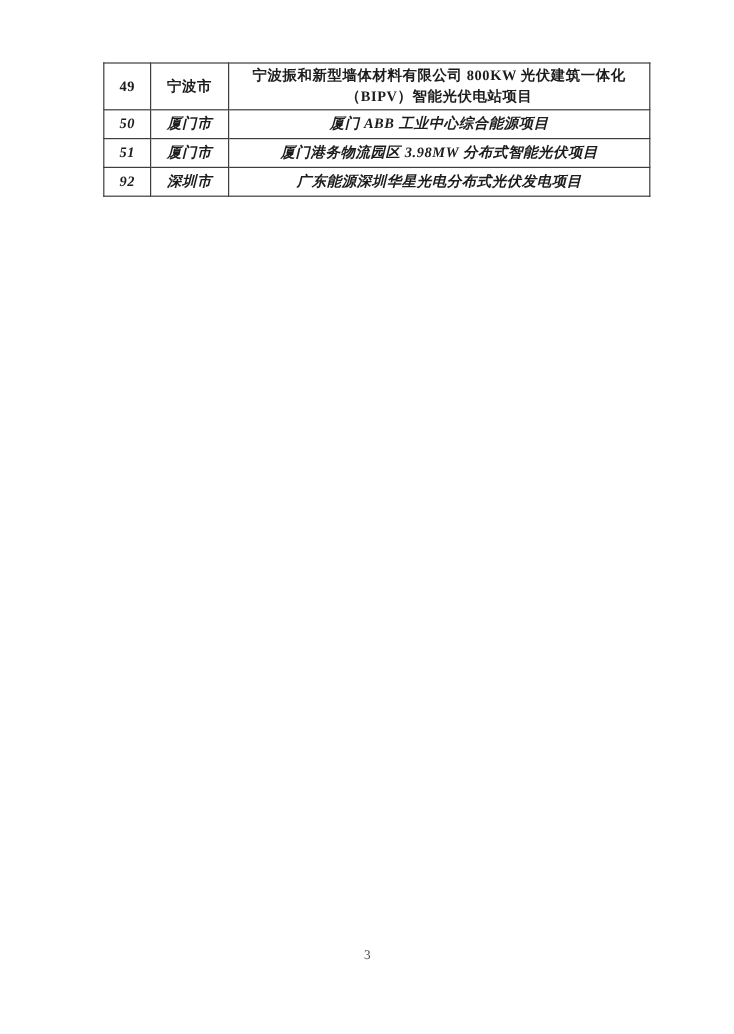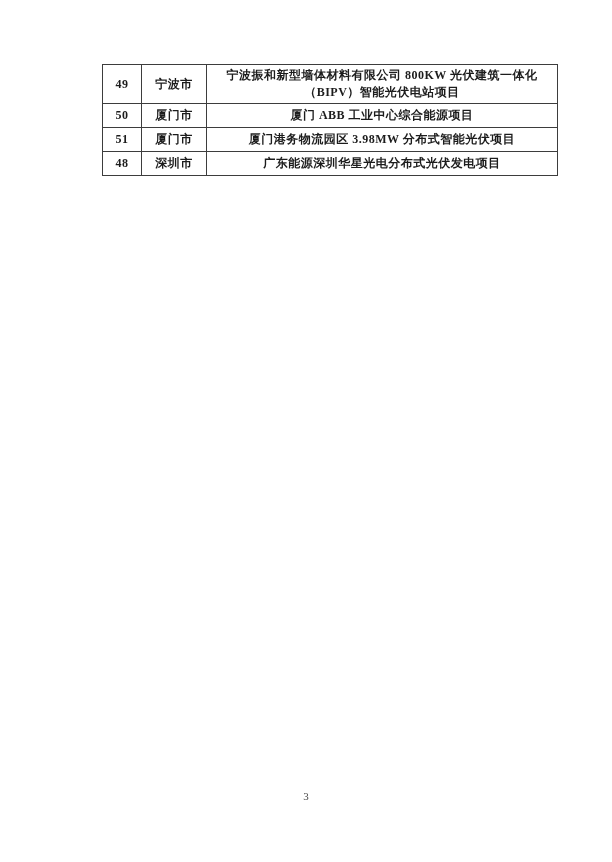--- a/index.html
+++ b/index.html
@@ -11,42 +11,41 @@
   .page {
     position: relative;
     width: 612px;
     height: 862px;
     background: #ffffff;
     overflow: hidden;
   }
   table.project-table {
     position: absolute;
     left: 86px;
-    top: 64px;
+    top: 52px;
     width: 442px;
     border-collapse: collapse;
     table-layout: fixed;
-    margin-left: 16px;
   }
   table.project-table td {
     border: 1px solid #3d3d3d;
     text-align: center;
     vertical-align: middle;
     font-size: 12px;
     line-height: 17px;
     color: #1c1c1c;
     padding: 2px 3px;
     font-weight: 600;
     letter-spacing: 0.5px;
   }
   .col-num   { width: 32px; }
   .col-city  { width: 58px; }
   .col-proj  { width: 344px; }
   tr.row-tall   td { height: 34px; }
-  tr.row-normal td { height: 19px; }
+  tr.row-normal td { height: 19px; font-style: italic; }
   .page-number {
     position: absolute;
     top: 790px;
     left: 0;
     width: 612px;
     text-align: center;
     font-size: 11px;
     color: #4a4a4a;
     font-weight: 400;
     letter-spacing: 0;
@@ -68,21 +67,21 @@
         <td class="col-num">50</td>
         <td class="col-city">厦门市</td>
         <td class="col-proj">厦门 ABB 工业中心综合能源项目</td>
       </tr>
       <tr class="row-normal">
         <td class="col-num">51</td>
         <td class="col-city">厦门市</td>
         <td class="col-proj">厦门港务物流园区 3.98MW 分布式智能光伏项目</td>
       </tr>
       <tr class="row-normal">
-        <td class="col-num">48</td>
+        <td class="col-num">92</td>
         <td class="col-city">深圳市</td>
         <td class="col-proj">广东能源深圳华星光电分布式光伏发电项目</td>
       </tr>
     </tbody>
   </table>
 
   <div class="page-number">3</div>
 
 </div>
 

